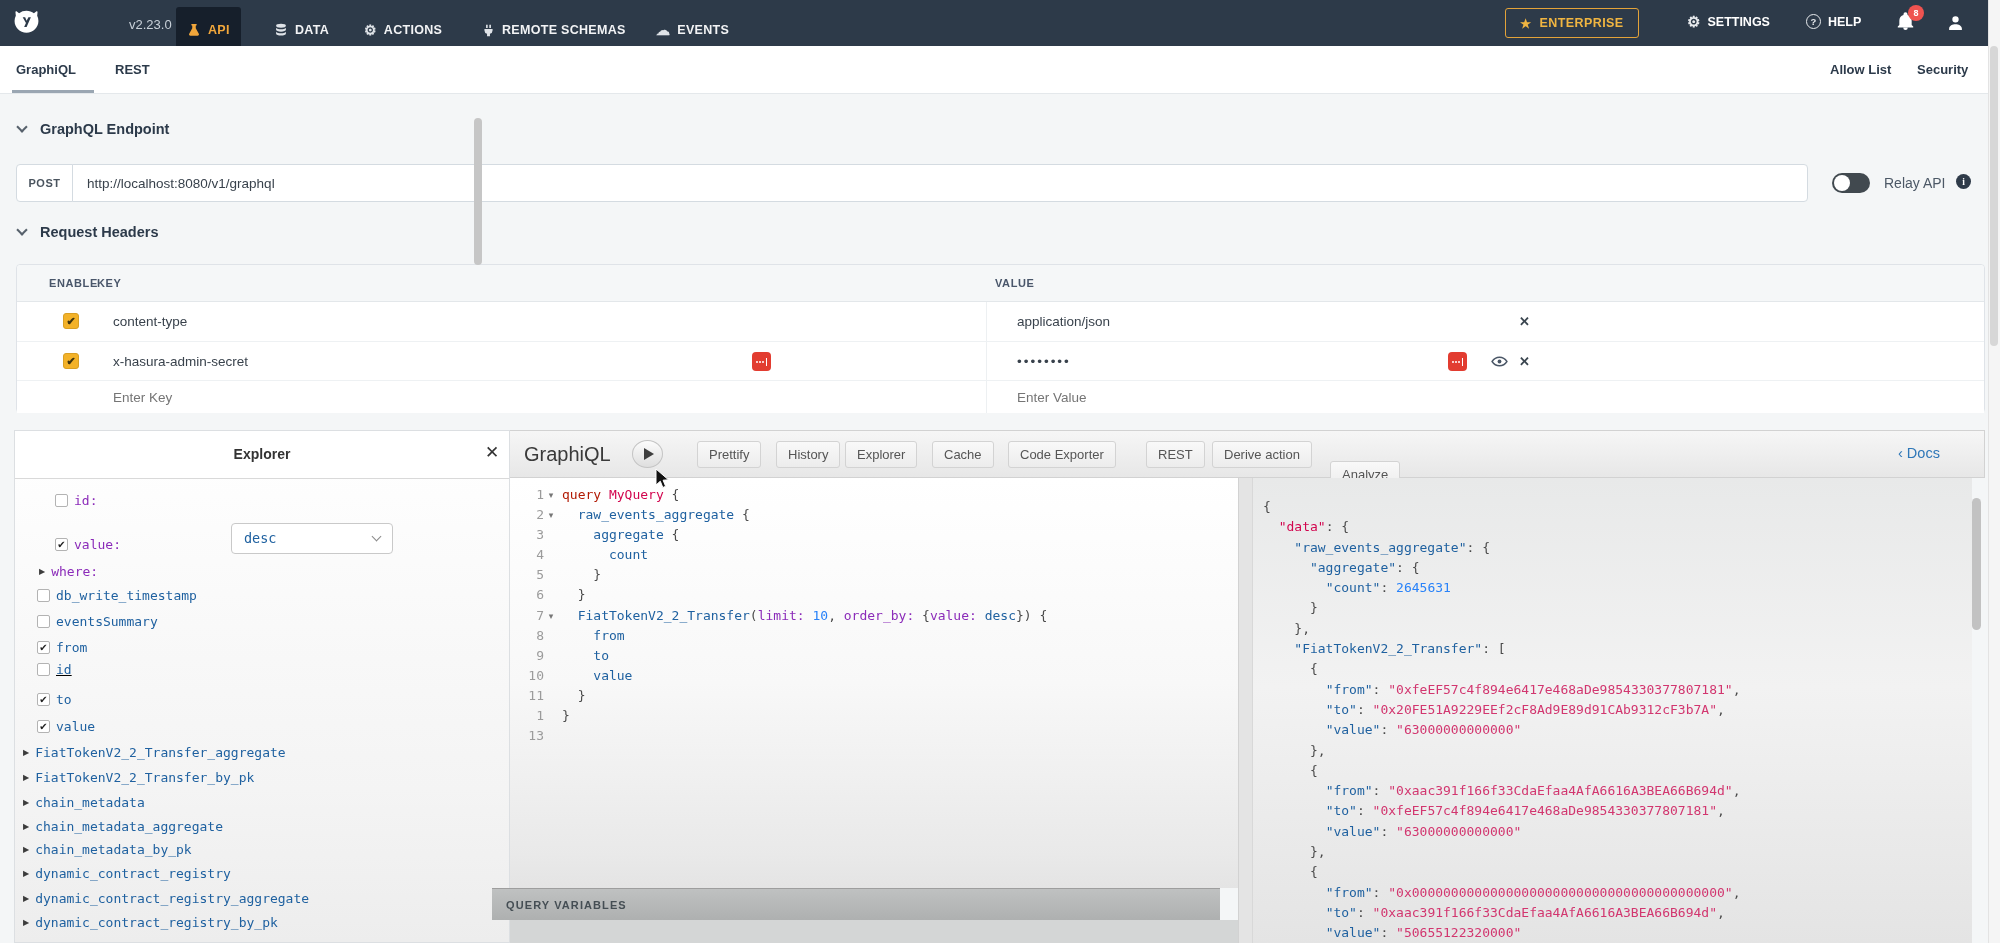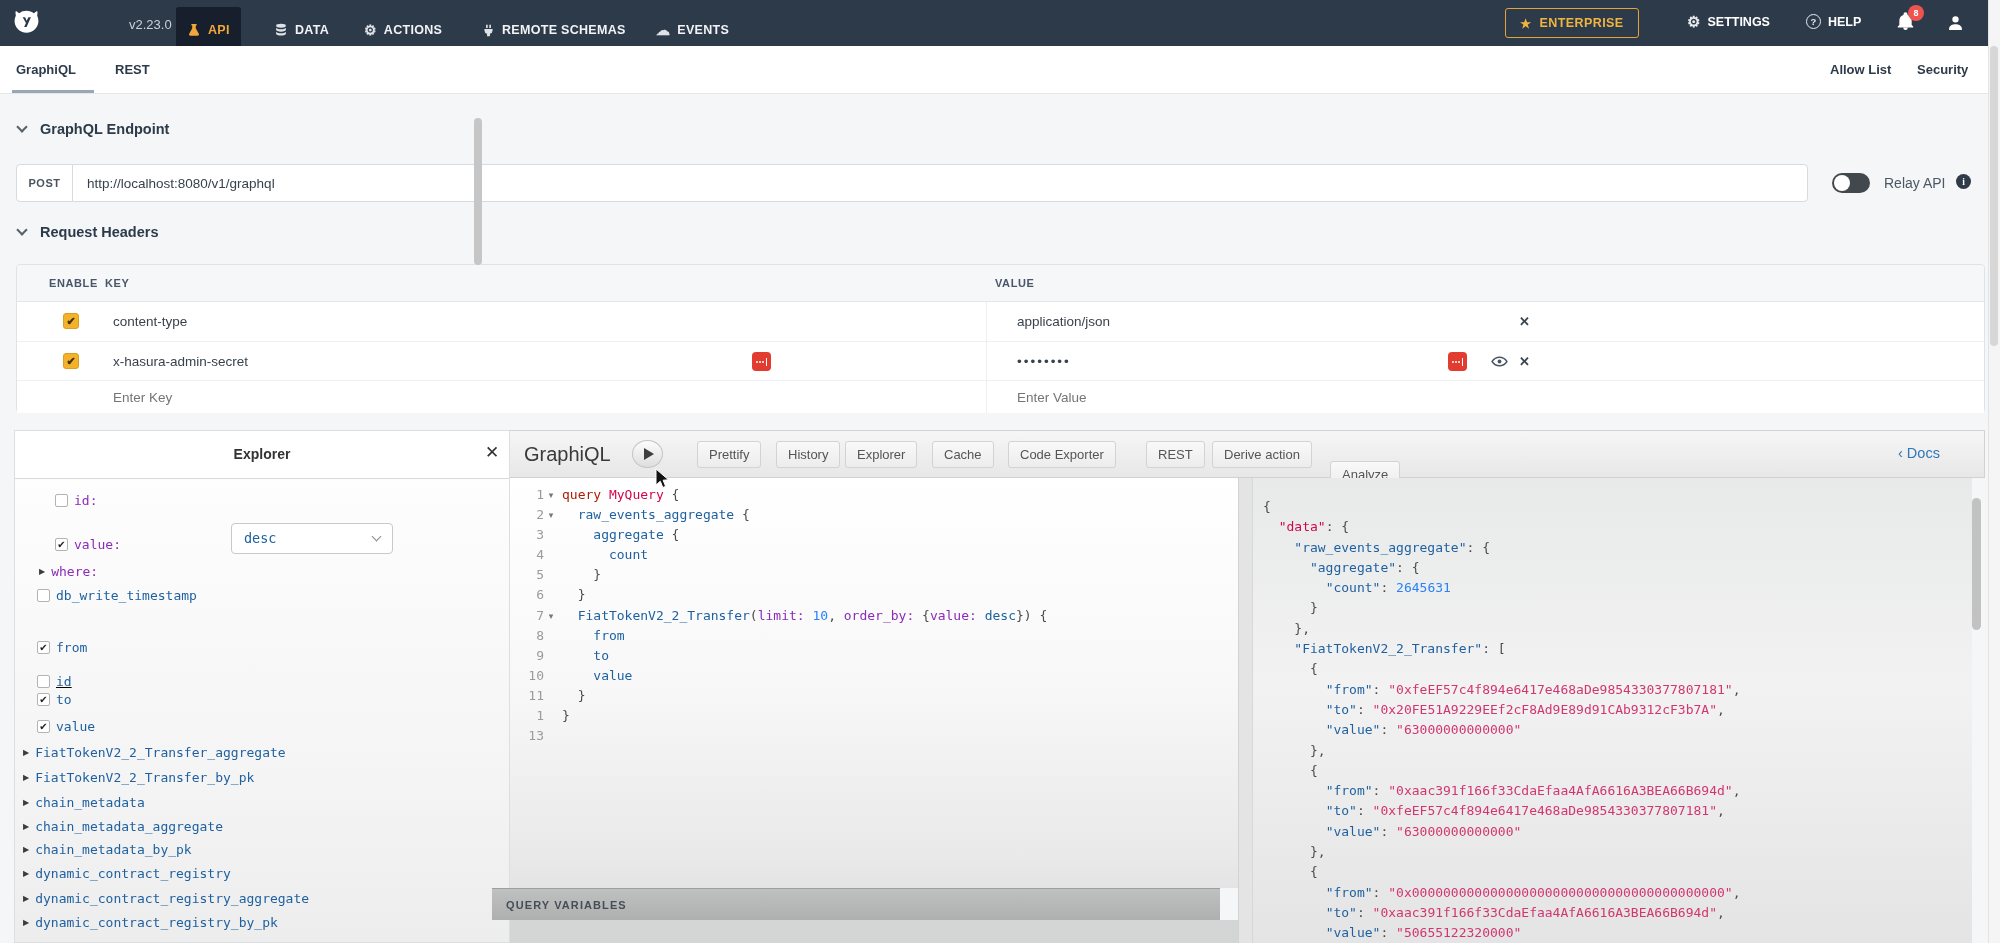--- a/index.html
+++ b/index.html
@@ -235,21 +235,21 @@
   <span id="relay-label" class="abs">Relay API</span>
   <span id="relay-info" class="abs">i</span>
 
   <div class="abs sec-head" style="left:18px;top:224px">
     <span class="chev"></span>
     <span class="sec-title">Request Headers</span>
   </div>
   <div id="hdr-table" class="abs">
     <div id="hdr-head" class="abs">
       <span class="abs col-label" style="left:32px">ENABLE</span>
-      <span class="abs col-label" style="left:88px">KEY</span>
+      <span class="abs col-label" style="left:80px">KEY</span>
       <span class="abs col-label" style="left:978px">VALUE</span>
     </div>
     <div id="hdr-rows">
         <div class="abs hdr-row" style="top: 37px; height: 39px;">
           <span class="abs acb" style="left: 46px; top: 11px;">✔</span>
           <input class="abs cellk" value="content-type" style="">
           <span class="abs col-div" style="left: 969px;"></span>
           <input class="abs cellv" value="application/json" style="">
           <span class="abs xdel" style="left: 1502px; top: 13px;">✕</span>
         </div>
@@ -309,26 +309,31 @@
         <div class="abs ex-row" style="top: 82px;">
           <span style="width: 24px; flex: 0 0 auto;"></span>
           <span class="tri">▶</span>
           <span class="mono ex-arg">where:</span>
         </div>
         <div class="abs ex-row" style="top: 106px;">
           <span style="width: 22px; flex: 0 0 auto;"></span>
           <span class="xcb"></span>
           <span class="mono ex-field" style="margin-left: 6px;">db_write_timestamp</span>
         </div>
+        <div class="abs ex-row" style="top: 132px;">
+          <span style="width: 22px; flex: 0 0 auto;"></span>
+          <span class="xcb"></span>
+          <span class="mono ex-field" style="margin-left: 6px;">eventsSummary</span>
+        </div>
         <div class="abs ex-row" style="top: 158px;">
           <span style="width: 22px; flex: 0 0 auto;"></span>
           <span class="xcb">✔</span>
           <span class="mono ex-field" style="margin-left: 6px;">from</span>
         </div>
-        <div class="abs ex-row" style="top: 192px; text-decoration: underline;">
+        <div class="abs ex-row" style="top: 180px; text-decoration: underline;">
           <span style="width: 22px; flex: 0 0 auto;"></span>
           <span class="xcb"></span>
           <span class="mono ex-field" style="margin-left: 6px;">id</span>
         </div>
         <div class="abs ex-row" style="top: 210px;">
           <span style="width: 22px; flex: 0 0 auto;"></span>
           <span class="xcb">✔</span>
           <span class="mono ex-field" style="margin-left: 6px;">to</span>
         </div>
         <div class="abs ex-row" style="top: 237px;">

